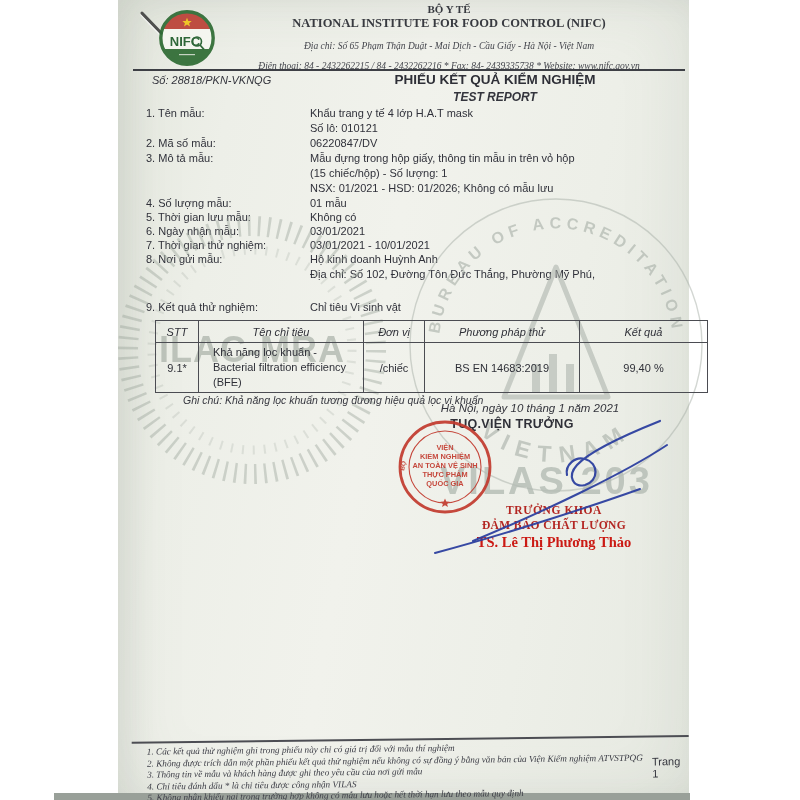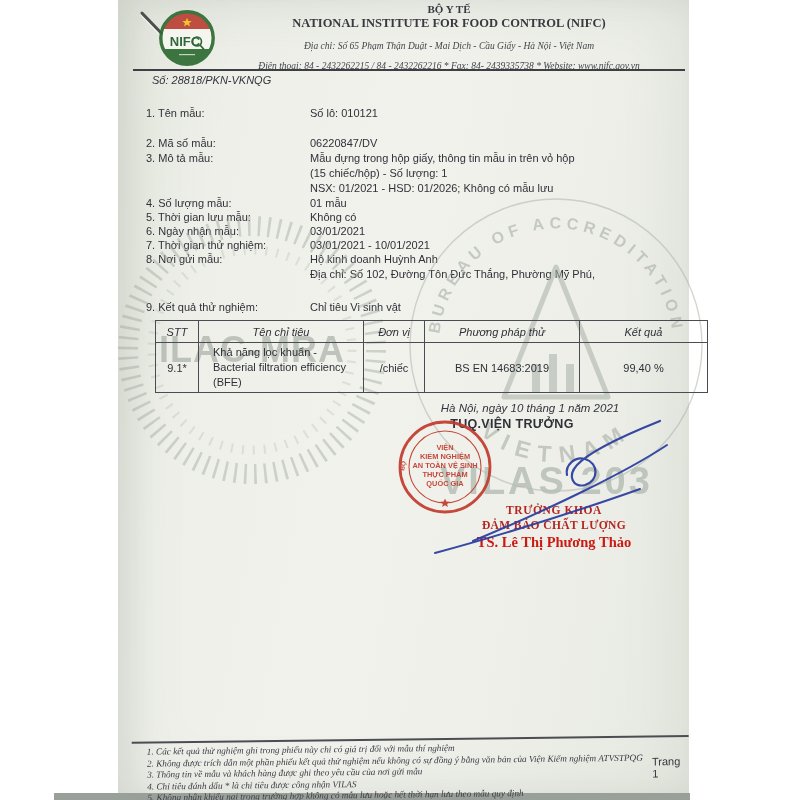--- a/index.html
+++ b/index.html
@@ -91,24 +91,29 @@
 
   <div class="hdr-text">
     <div class="ministry">BỘ Y TẾ</div>
     <div class="inst-en">NATIONAL INSTITUTE FOR FOOD CONTROL (NIFC)</div>
     <div class="hdr-addr">Địa chỉ: Số 65 Phạm Thận Duật - Mai Dịch - Cầu Giấy - Hà Nội - Việt Nam</div>
     <div class="hdr-addr">Điện thoại: 84 - 2432262215 / 84 - 2432262216 * Fax: 84- 2439335738 * Website: www.nifc.gov.vn</div>
   </div>
   <div class="hdr-divider"></div>
 
   <div class="so-line">Số: 28818/PKN-VKNQG</div>
+  <div class="title-block">
+    <div class="title-vi">PHIẾU KẾT QUẢ KIỂM NGHIỆM</div>
+    <div class="title-en">TEST REPORT</div>
+  </div>
 
   <div class="field" style="top:106px">
     <span class="lbl">1. Tên mẫu:</span>
     <div class="val">
+        <div class="ln">Khẩu trang y tế 4 lớp H.A.T mask</div>
       <div class="ln">Số lô: 010121</div>
       </div>
   </div>
   <div class="field" style="top:136px">
     <span class="lbl">2. Mã số mẫu:</span>
     <div class="val">
         <div class="ln">06220847/DV</div>
       </div>
   </div>
   <div class="field" style="top:151px">
@@ -198,20 +203,21 @@
         <div>Khả năng lọc khuẩn -</div>
         <div>Bacterial filtration efficiency</div>
         <div>(BFE)</div>
       </td>
       <td>/chiếc</td>
       <td>BS EN 14683:2019</td>
       <td>99,40 %</td>
     </tr>
   </tbody>
     </table>
+  <div class="ghi-chu">Ghi chú: Khả năng lọc khuẩn tương đương hiệu quả lọc vi khuẩn</div>
 
   <div class="place-date">Hà Nội, ngày 10 tháng 1 năm 2021</div>
   <div class="authority">TUQ.VIỆN TRƯỞNG</div>
 
   <svg class="stamp" width="125" height="125">
     <circle cx="62" cy="62" r="45" fill="none" stroke="#c23a2e" stroke-width="2.8"></circle>
     <circle cx="62" cy="62" r="36" fill="none" stroke="#c23a2e" stroke-width="1.1"></circle>
     <text x="62" y="45" font-size="7.4" font-weight="bold" text-anchor="middle" fill="#c23a2e" font-family="Liberation Sans, sans-serif">VIỆN</text>
     <text x="62" y="54" font-size="7.4" font-weight="bold" text-anchor="middle" fill="#c23a2e" font-family="Liberation Sans, sans-serif">KIỂM NGHIỆM</text>
     <text x="62" y="63" font-size="7.4" font-weight="bold" text-anchor="middle" fill="#c23a2e" font-family="Liberation Sans, sans-serif">AN TOÀN VỆ SINH</text>

